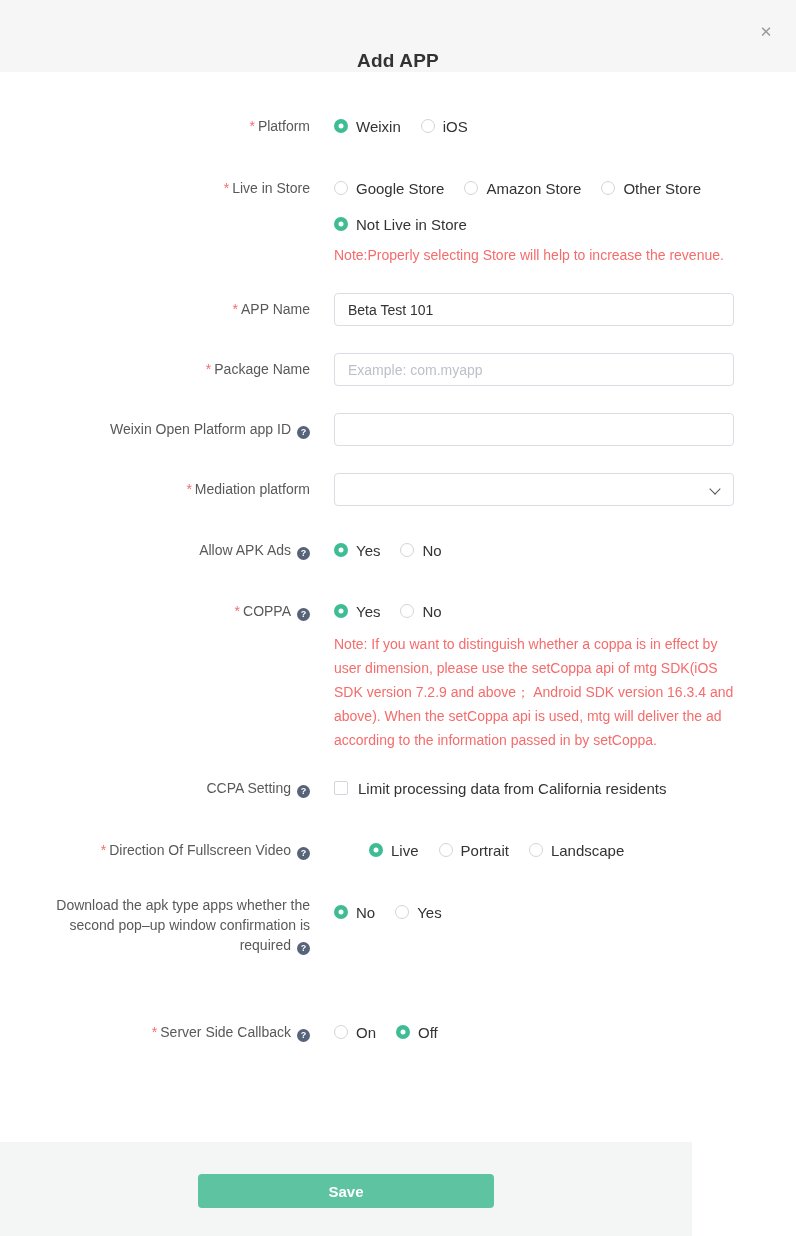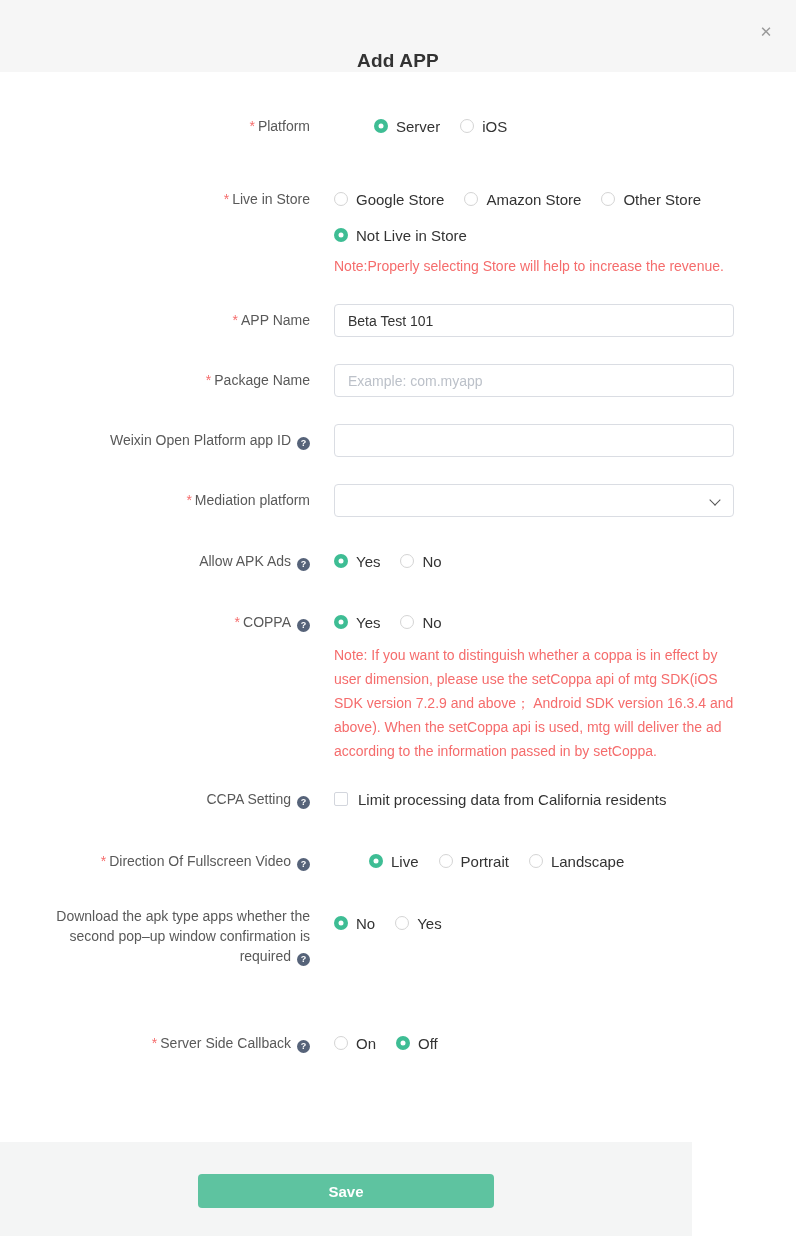--- a/index.html
+++ b/index.html
@@ -68,21 +68,21 @@
   }
   .tinput::placeholder { color:#bcc1c9; }
   .selectbox { position:relative; width:400px; height:33px;
     border:1px solid #dadde3; border-radius:4px; background:#fff; cursor:pointer; }
   .chev {
     position:absolute; right:14px; top:11px; width:8px; height:8px;
     border-right:1px solid #555; border-bottom:1px solid #555;
     transform:rotate(45deg);
   }
   
-  .r-platform  { margin-bottom:55px;gap:40px; }
+  .r-platform  { margin-bottom:44px; }
   .r-live      { margin-bottom:26px; }
   .r-live .sub { margin-top:18px; }
   .r-appname   { margin-bottom:27px; }
   .r-package   { margin-bottom:27px; }
   .r-weixin    { margin-bottom:27px; }
   .r-mediation { margin-bottom:35px; }
   .r-apk       { margin-bottom:42px; }
   .r-coppa     { margin-bottom:27px; }
   .r-ccpa      { margin-bottom:42px;margin-top:21px; }
   .r-direction { margin-bottom:35px;gap:35px; }
@@ -108,21 +108,21 @@
 </div>
 
 <div class="body">
 
   <div class="row r-platform">
     <div class="label"><span class="star">*</span><span>Platform</span></div>
     <div class="controls">
       <div class="rgroup">
         <label class="radio">
           <span class="rdot checked"></span>
-          <span class="rlabel">Server</span>
+          <span class="rlabel">Weixin</span>
         </label>
         <label class="radio">
           <span class="rdot"></span>
           <span class="rlabel">iOS</span>
         </label>
       </div>
     </div>
   </div>
 
   <div class="row r-live">

